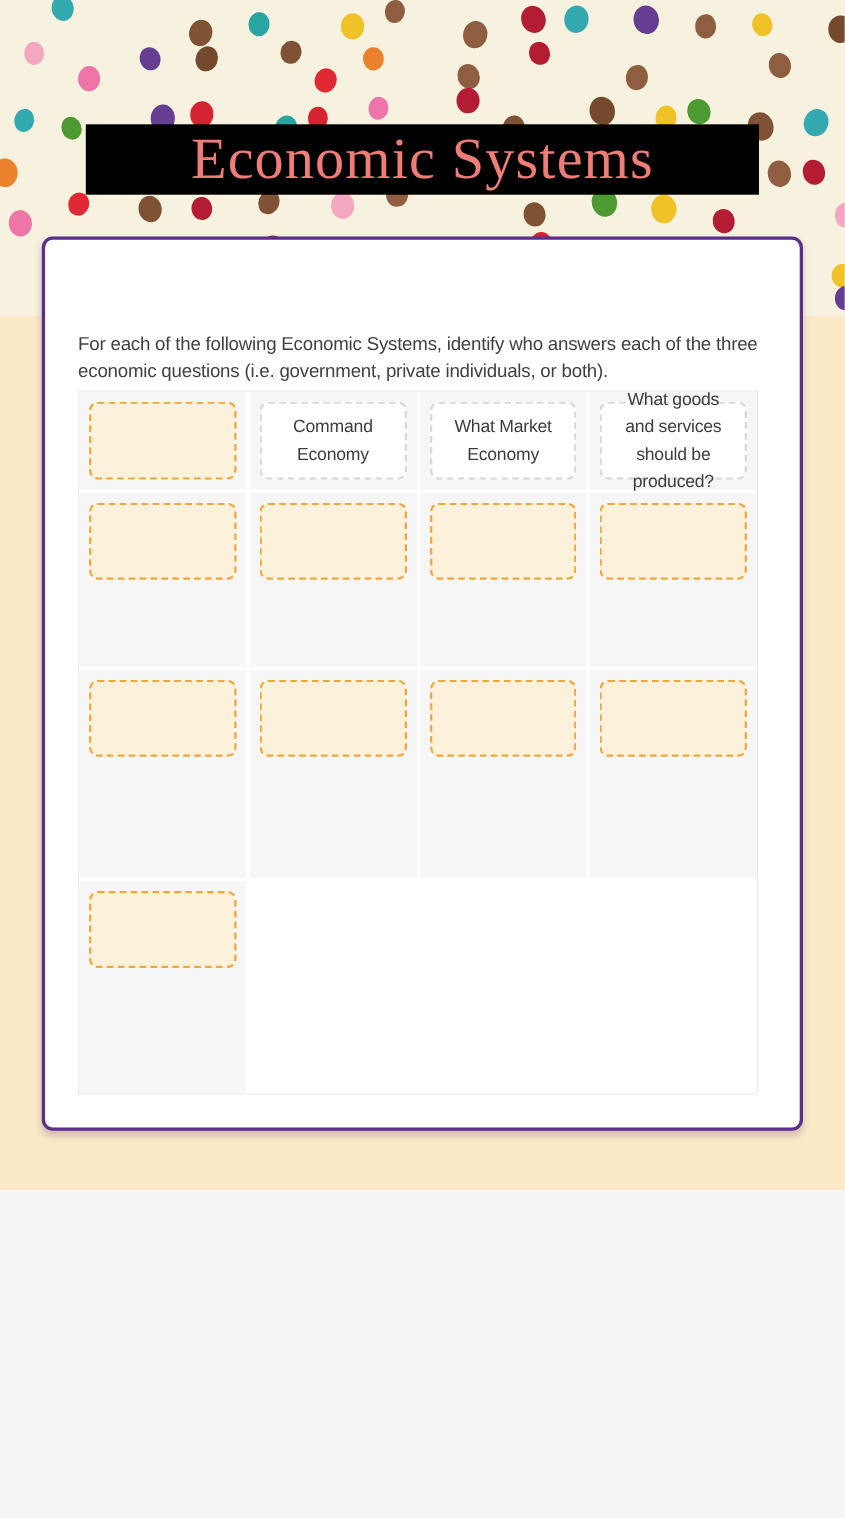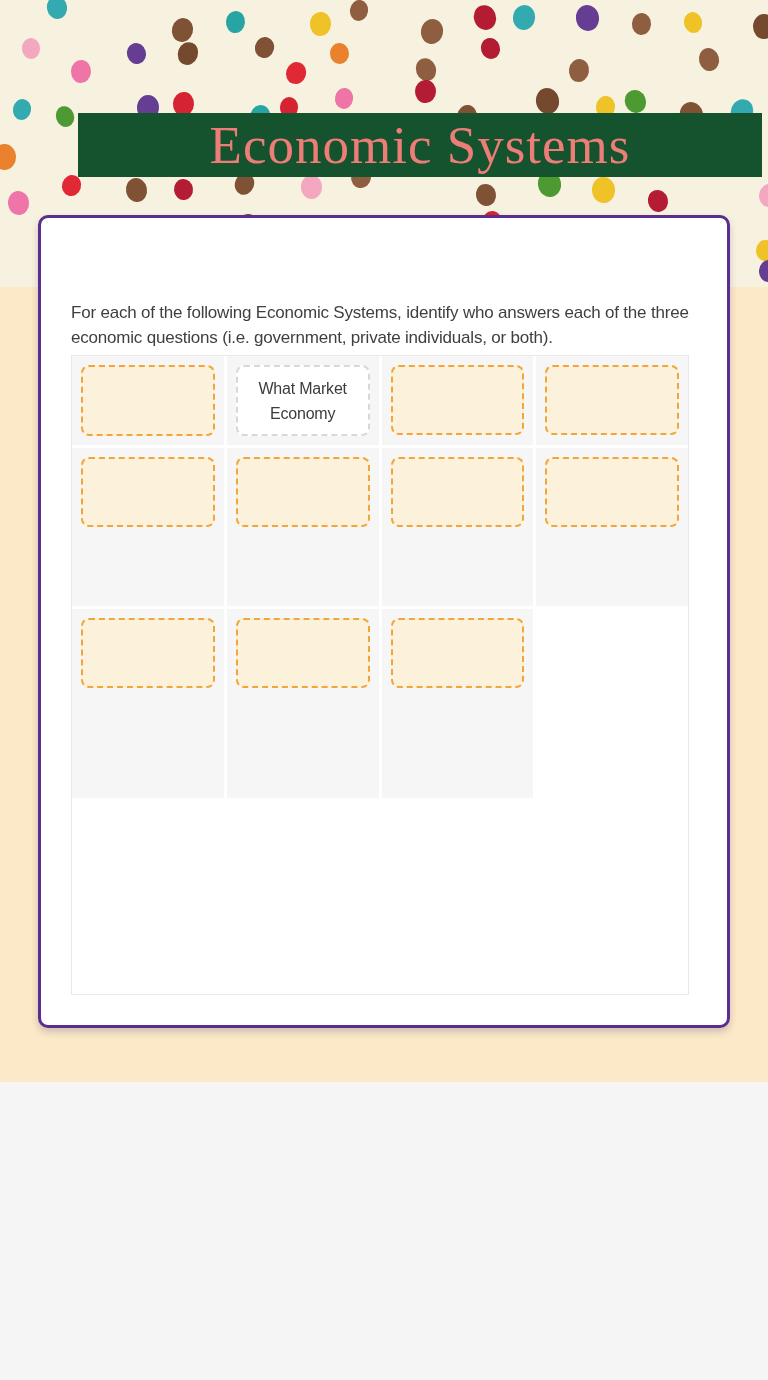--- a/index.html
+++ b/index.html
@@ -17,22 +17,22 @@
   .band-peach {
     position:absolute; left:0; top:287px; width:768px; height:795px;
     background:#fbe9c7; z-index:0;
   }
   .band-gray {
     position:absolute; left:0; top:1082px; width:768px; height:298px;
     background:#f5f5f6; z-index:0;
   }
   
   .title-banner {
-    position:absolute; left:78px; top:113px; width:684px; height:64px;
-    background:#14532d; z-index:2;
+    position:absolute; left:78px; top:113px; width:612px; height:64px;
+    background:#000000; z-index:2;
     display:flex; align-items:center; justify-content:center;
   }
   .title-banner h1 {
     font-family:"Liberation Serif", serif;
     font-weight:400; font-size:53px; line-height:1;
     color:#ee7d78; letter-spacing:1px; white-space:nowrap;
   }
   
   .card {
     position:absolute; left:38px; top:215px; width:692px;
@@ -163,25 +163,35 @@
 <div class="card">
   <p class="instructions">For each of the following Economic Systems, identify who answers each of the three economic questions (i.e. government, private individuals, or both).</p>
 
   <div class="grid">
 
     <div class="cell">
       <div class="dropzone full"></div>
     </div>
     <div class="cell">
       <div class="labelbox">
+        <span>Command Economy</span>
+      </div>
+    </div>
+    <div class="cell">
+      <div class="labelbox">
         <span>What Market Economy</span>
       </div>
     </div>
 
     <div class="cell">
+      <div class="labelbox">
+        <span>What goods and services should be produced?</span>
+      </div>
+    </div>
+    <div class="cell">
       <div class="dropzone slot"></div>
     </div>
     <div class="cell">
       <div class="dropzone slot"></div>
     </div>
     <div class="cell">
       <div class="dropzone slot"></div>
     </div>
 
     <div class="cell">

